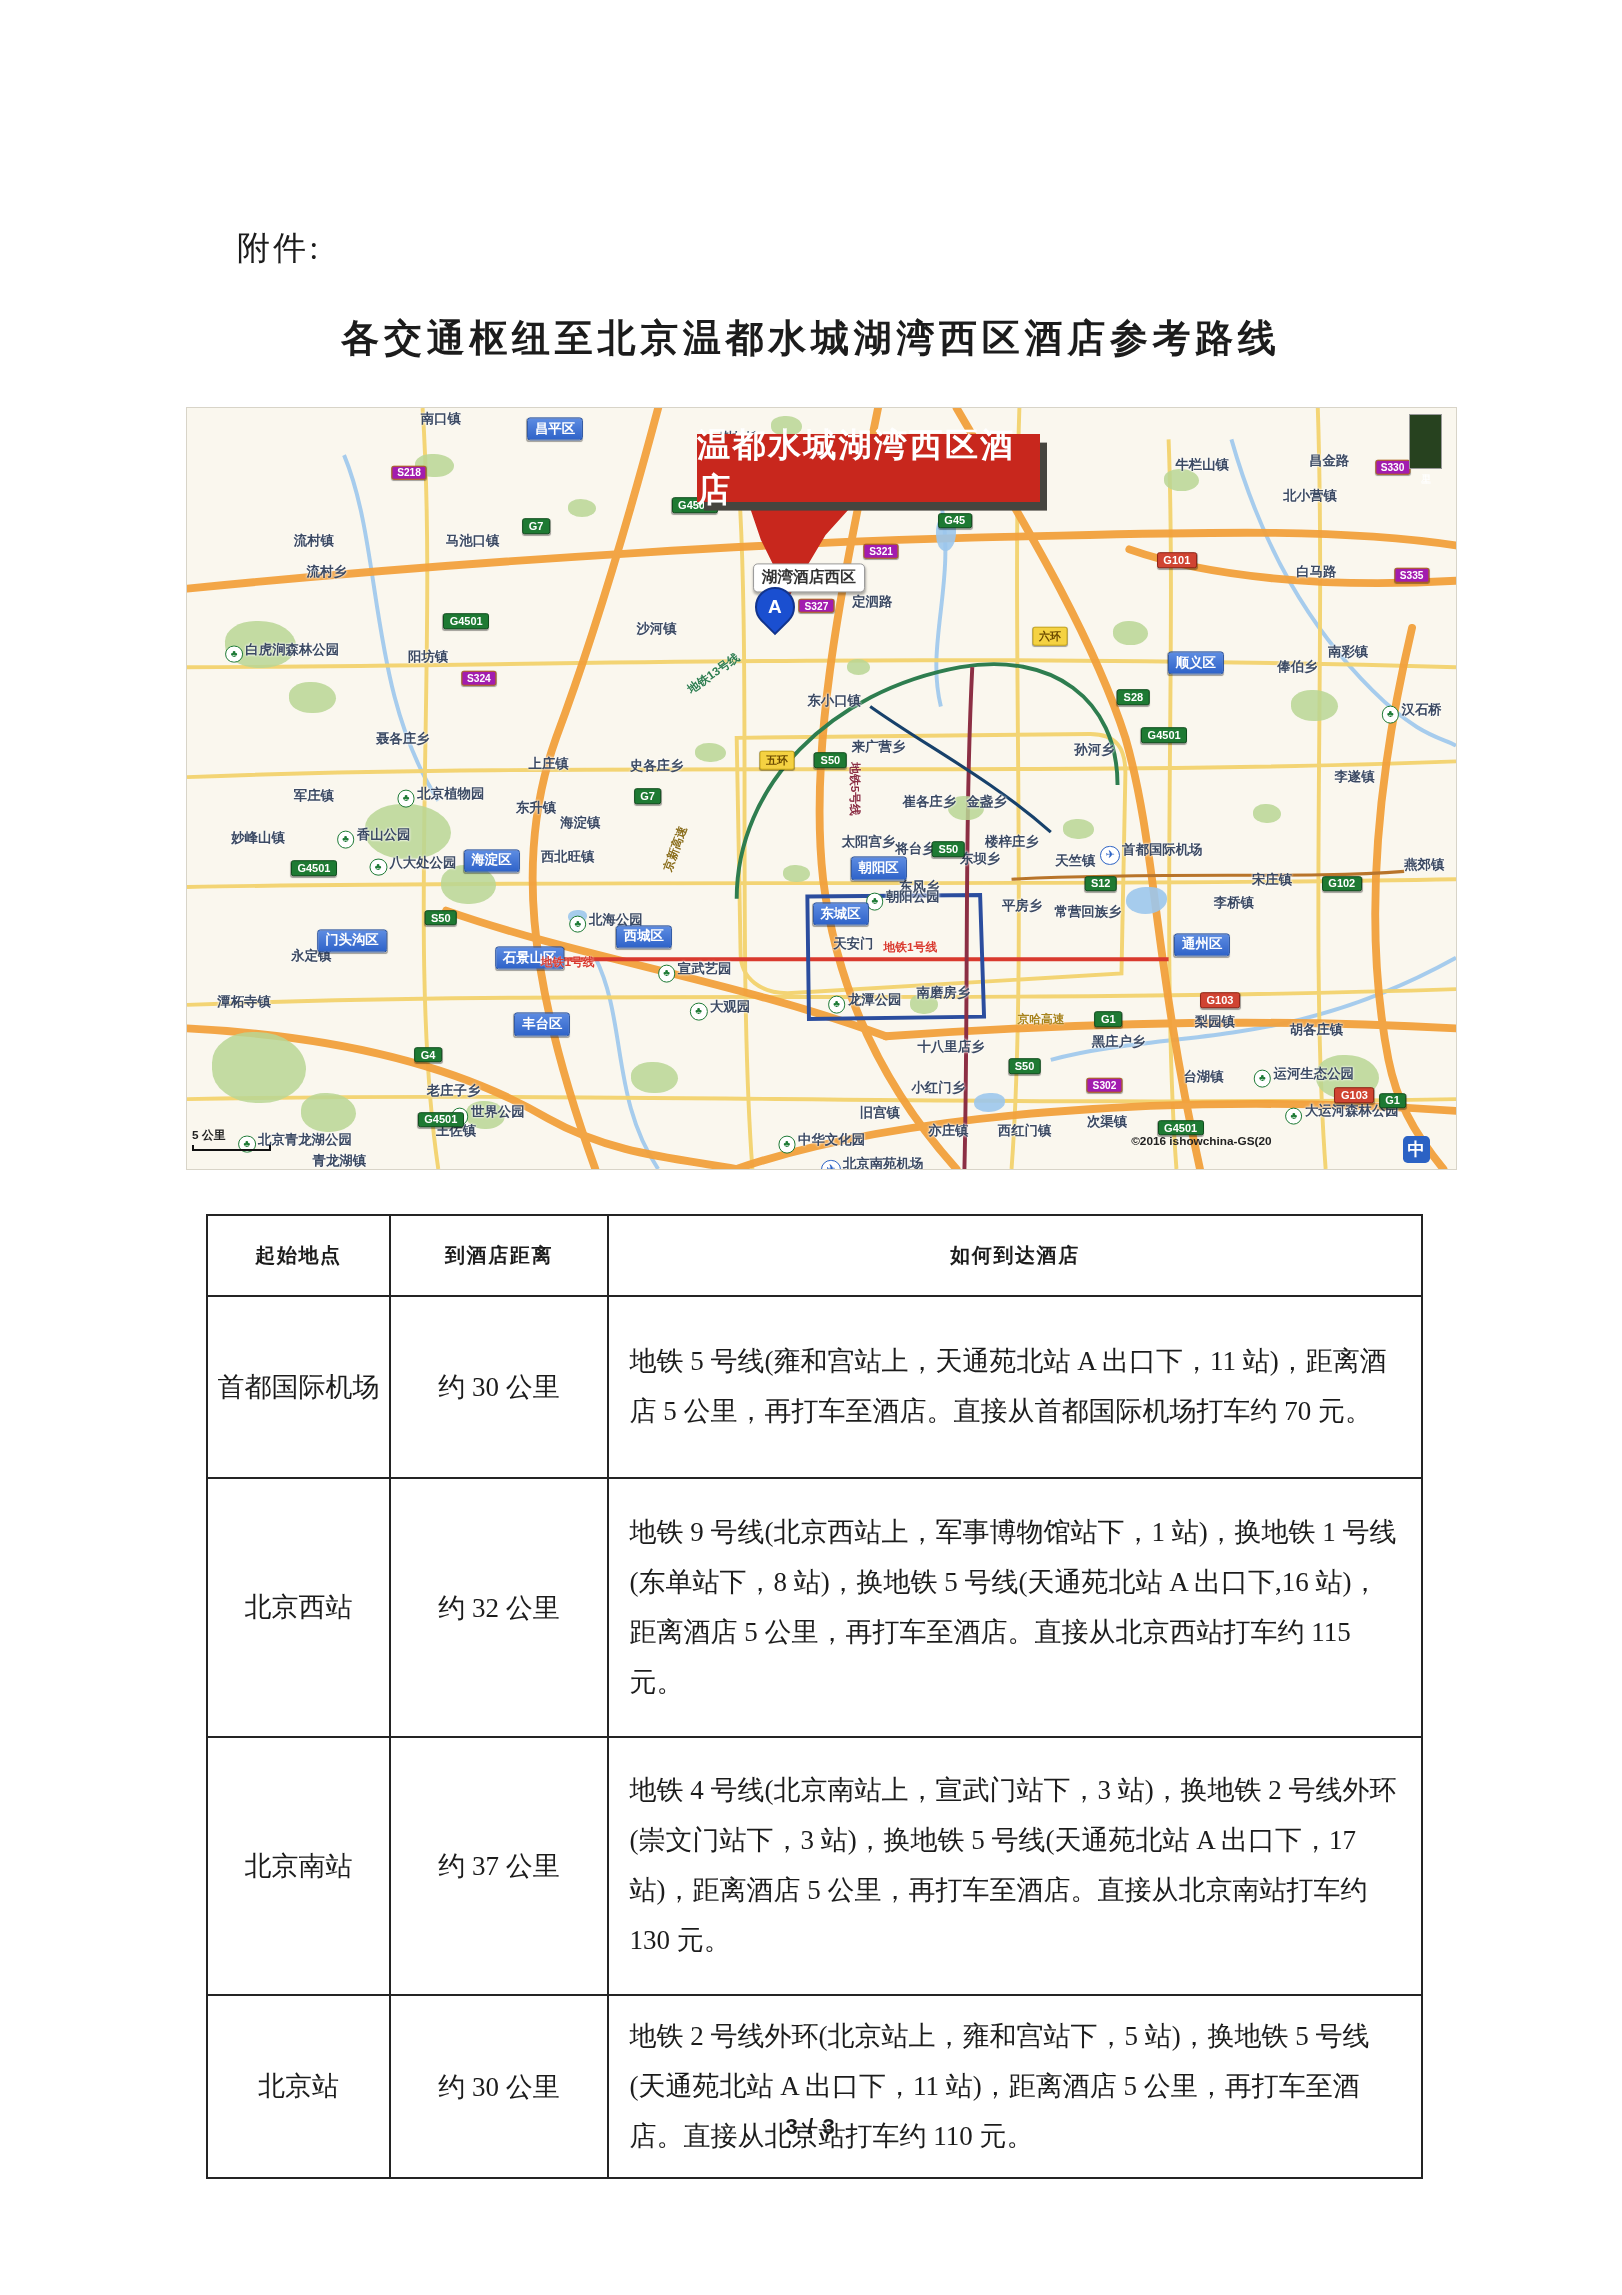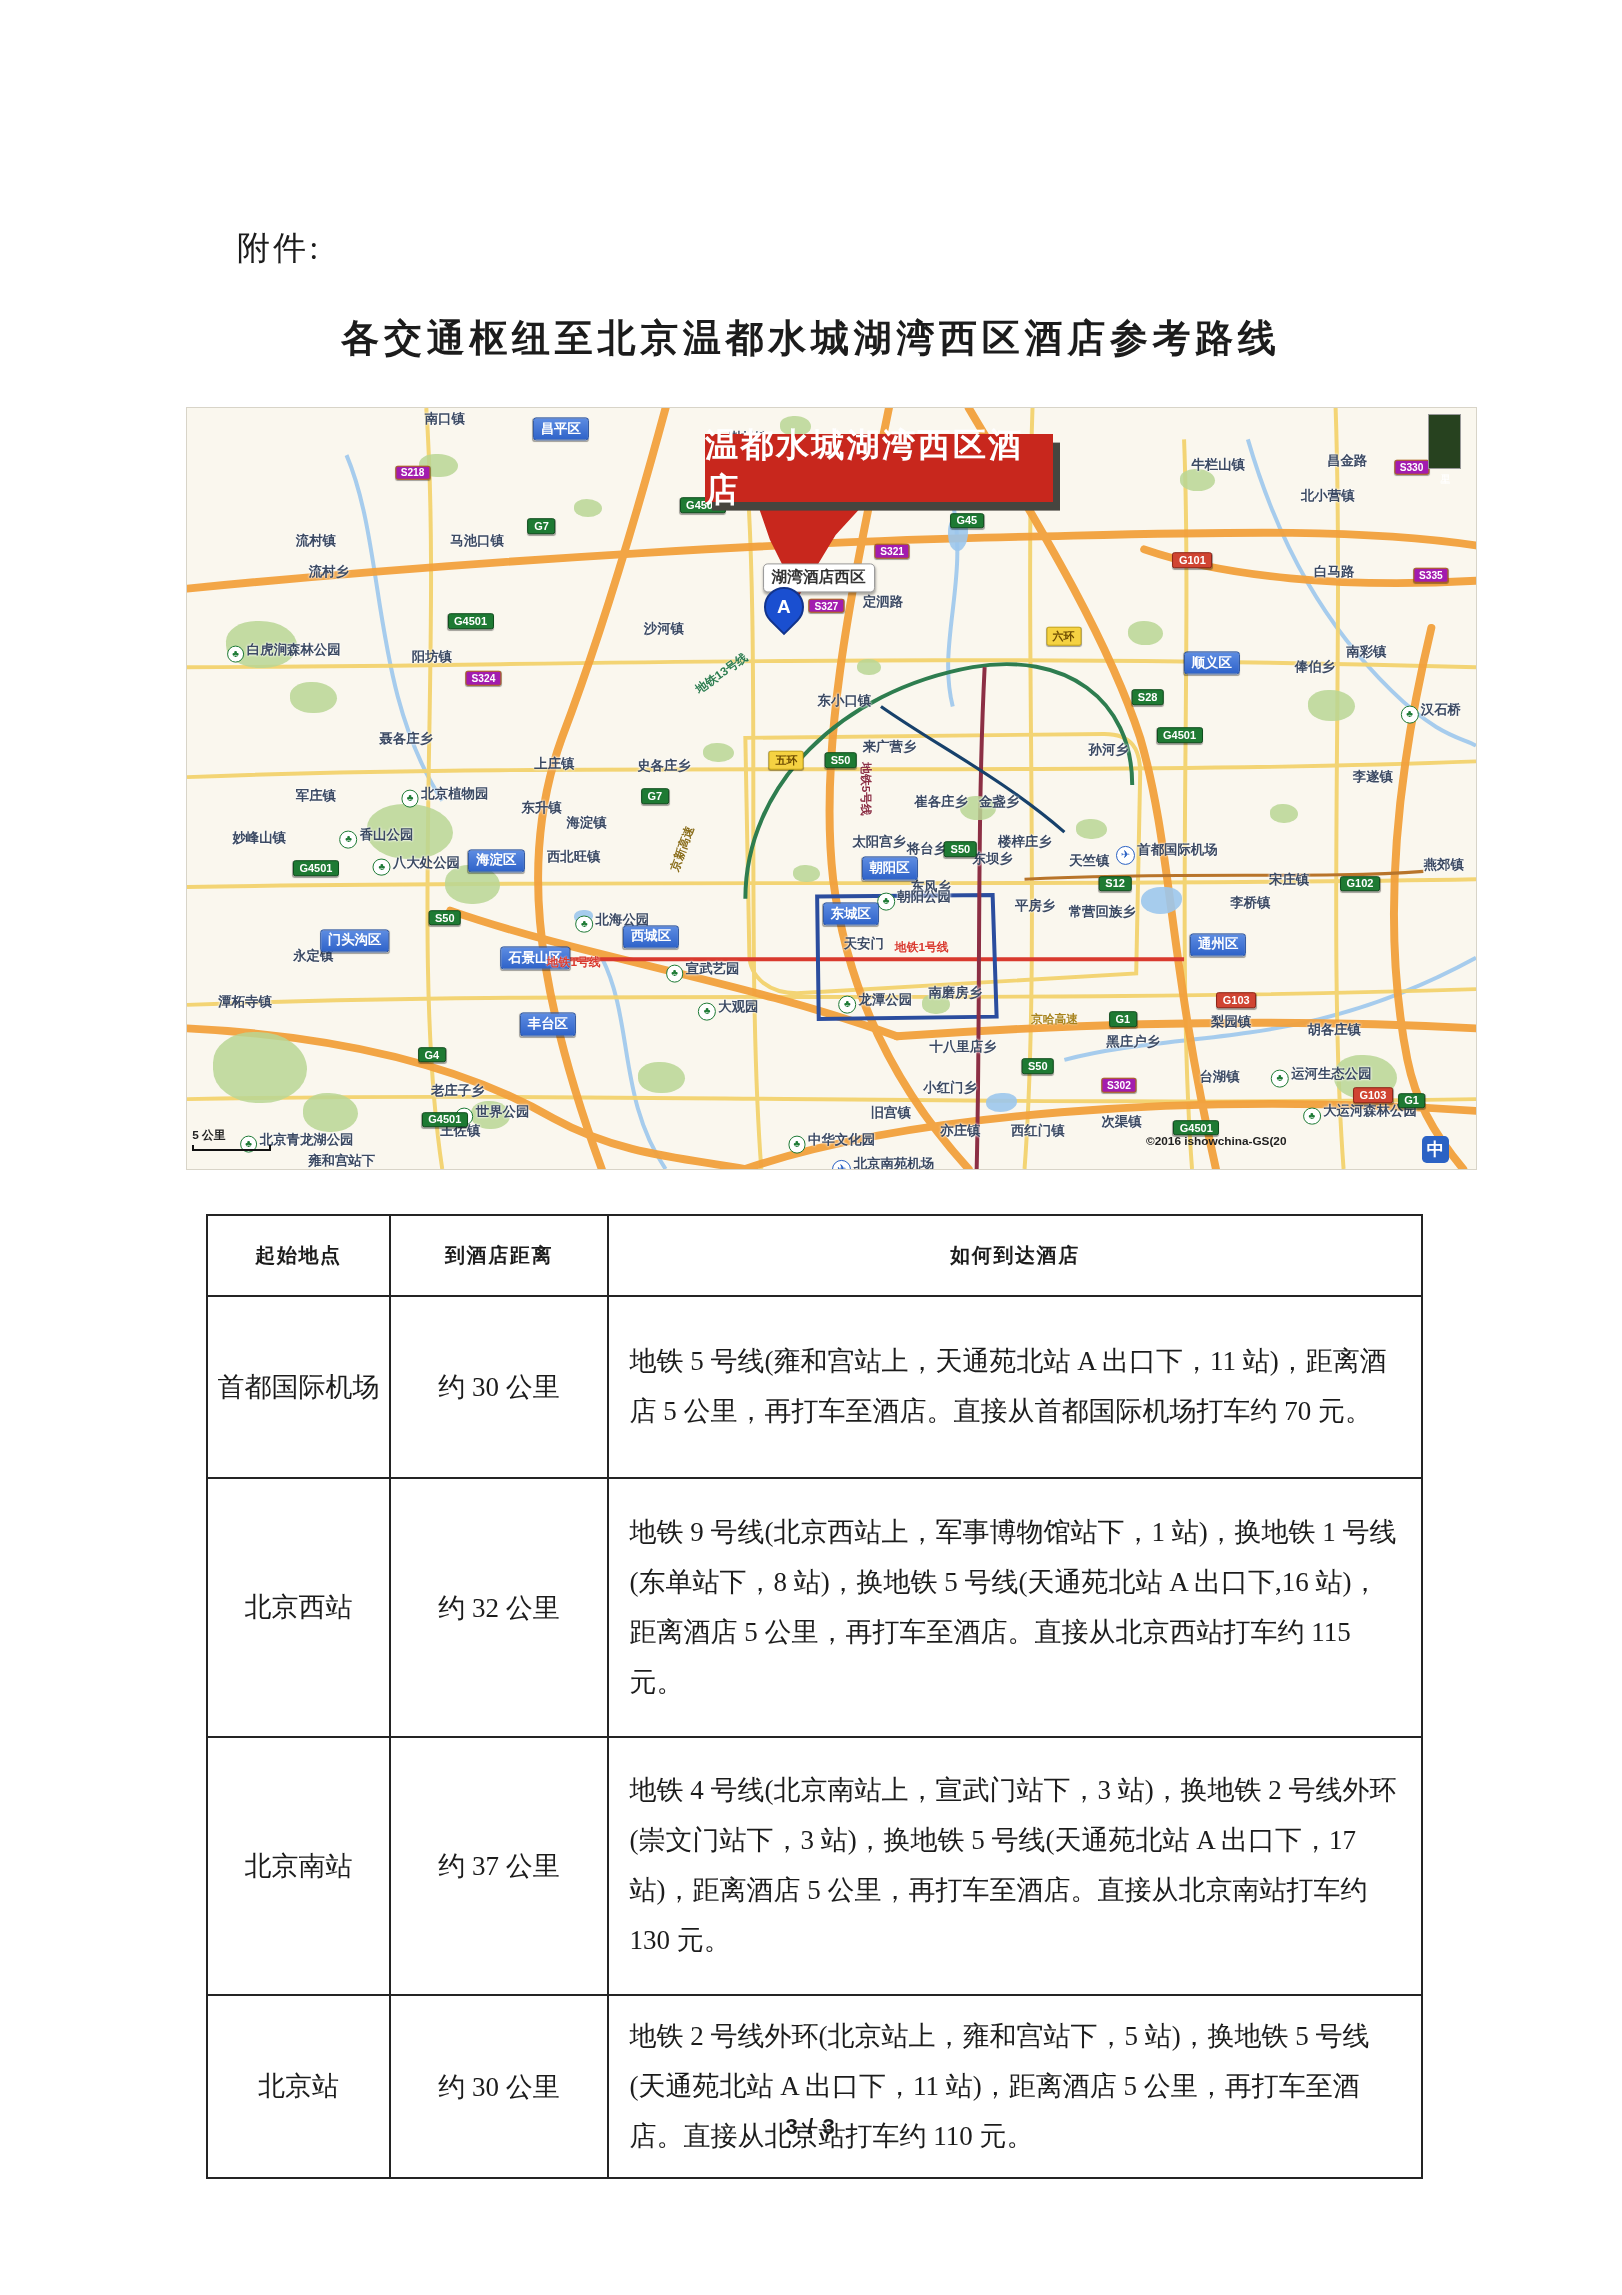--- a/index.html
+++ b/index.html
@@ -6,21 +6,21 @@
   body{
     width:1622px;height:2295px;position:relative;background:#ffffff;
     font-family:"Liberation Serif","DejaVu Serif",serif;color:#1c1c1c;
   }
   .attachment{position:absolute;left:237px;top:226px;font-size:33px;letter-spacing:3.1px;}
   .doc-title{position:absolute;left:0;top:313px;width:100%;text-align:center;
     font-size:38px;font-weight:bold;letter-spacing:4.7px;}
   
   .map{position:absolute;left:186px;top:407px;width:1269px;height:761px;
     background:#faf7ee;overflow:hidden;border:0.8px solid #d8d4c8;
-    font-family:"Liberation Sans","DejaVu Sans",sans-serif;padding-left:20px;}
+    font-family:"Liberation Sans","DejaVu Sans",sans-serif;}
   .map svg.roads{position:absolute;left:0;top:0;width:100%;height:100%;}
   .park{position:absolute;background:#b9d694;border-radius:45% 55% 50% 50%;opacity:.85;}
   .lake{position:absolute;background:#9cc6ec;border-radius:50% 42% 55% 48%;opacity:.9;}
   .place{position:absolute;transform:translate(-50%,-50%);font-size:13.4px;font-weight:bold;
     color:#3c4a63;white-space:nowrap;text-shadow:0 0 2.4px #fff,0 0 2.4px #fff;}
   .place .tree-icon{display:inline-block;width:15.7px;height:15.7px;line-height:14px;border-radius:50%;
     background:#fff;border:1.6px solid #1d7a35;color:#1d7a35;font-size:10.2px;text-align:center;
     vertical-align:-3.1px;margin-right:2.4px;}
   .place .plane-icon{display:inline-block;width:17.3px;height:17.3px;line-height:15.7px;border-radius:50%;
     background:#fff;border:1.6px solid #2b62c4;color:#2b62c4;font-size:11px;text-align:center;
@@ -217,21 +217,21 @@
     <div class="place" style="left: 72.5%; top: 93.8%;">次渠镇</div>
     <div class="place" style="left: 54.6%; top: 92.6%;">旧宫镇</div>
     <div class="place" style="left: 60%; top: 95%;">亦庄镇</div>
     <div class="place" style="left: 54%; top: 97.3%; margin-top: 19px;"><span class="plane-icon">✈</span>北京南苑机场</div>
     <div class="place" style="left: 21%; top: 89.7%;">老庄子乡</div>
     <div class="place" style="left: 23.7%; top: 92.8%;"><span class="tree-icon">♣</span>世界公园</div>
     <div class="place" style="left: 50%; top: 96.5%;"><span class="tree-icon">♣</span>中华文化园</div>
     <div class="place" style="left: 66%; top: 95%;">西红门镇</div>
     <div class="place" style="left: 21.2%; top: 95%;">王佐镇</div>
     <div class="place" style="left: 8.5%; top: 96.4%;"><span class="tree-icon">♣</span>北京青龙湖公园</div>
-    <div class="place" style="left: 12%; top: 99%;">雍和宫站下</div>
+    <div class="place" style="left: 12%; top: 99%;">青龙湖镇</div>
     <div class="badge green" style="left: 27.5%; top: 15.5%;">G7</div>
     <div class="badge green" style="left: 60.5%; top: 14.8%;">G45</div>
     <div class="badge green" style="left: 40%; top: 12.8%;">G4501</div>
     <div class="badge green" style="left: 22%; top: 28%;">G4501</div>
     <div class="badge green" style="left: 36.3%; top: 51%;">G7</div>
     <div class="badge green" style="left: 50.7%; top: 46.3%;">S50</div>
     <div class="badge green" style="left: 71.5%; top: 38%; margin-left: 39px;">S28</div>
     <div class="badge green" style="left: 72%; top: 62.5%;">S12</div>
     <div class="badge green" style="left: 77%; top: 43%;">G4501</div>
     <div class="badge green" style="left: 10%; top: 60.5%;">G4501</div>

